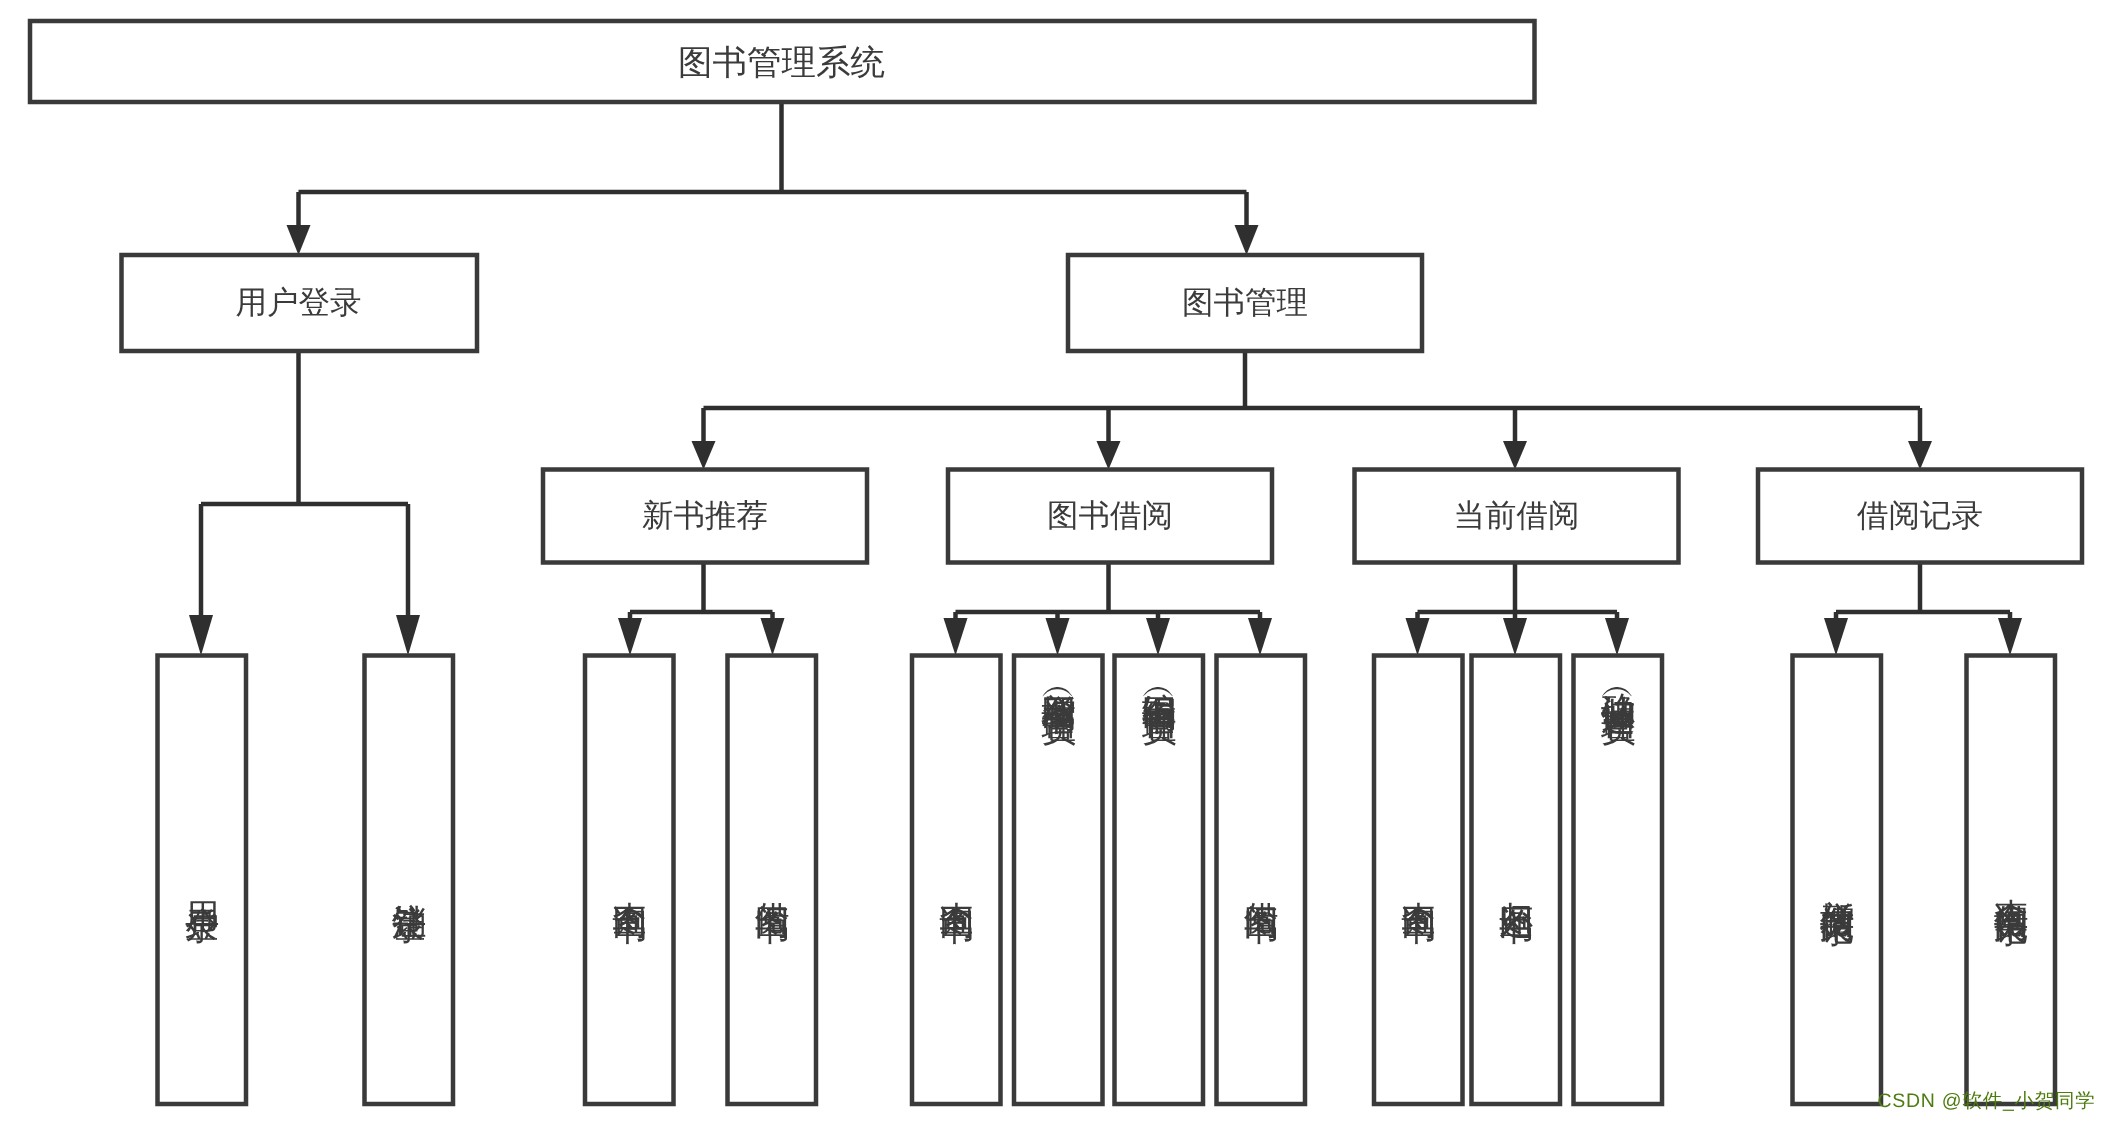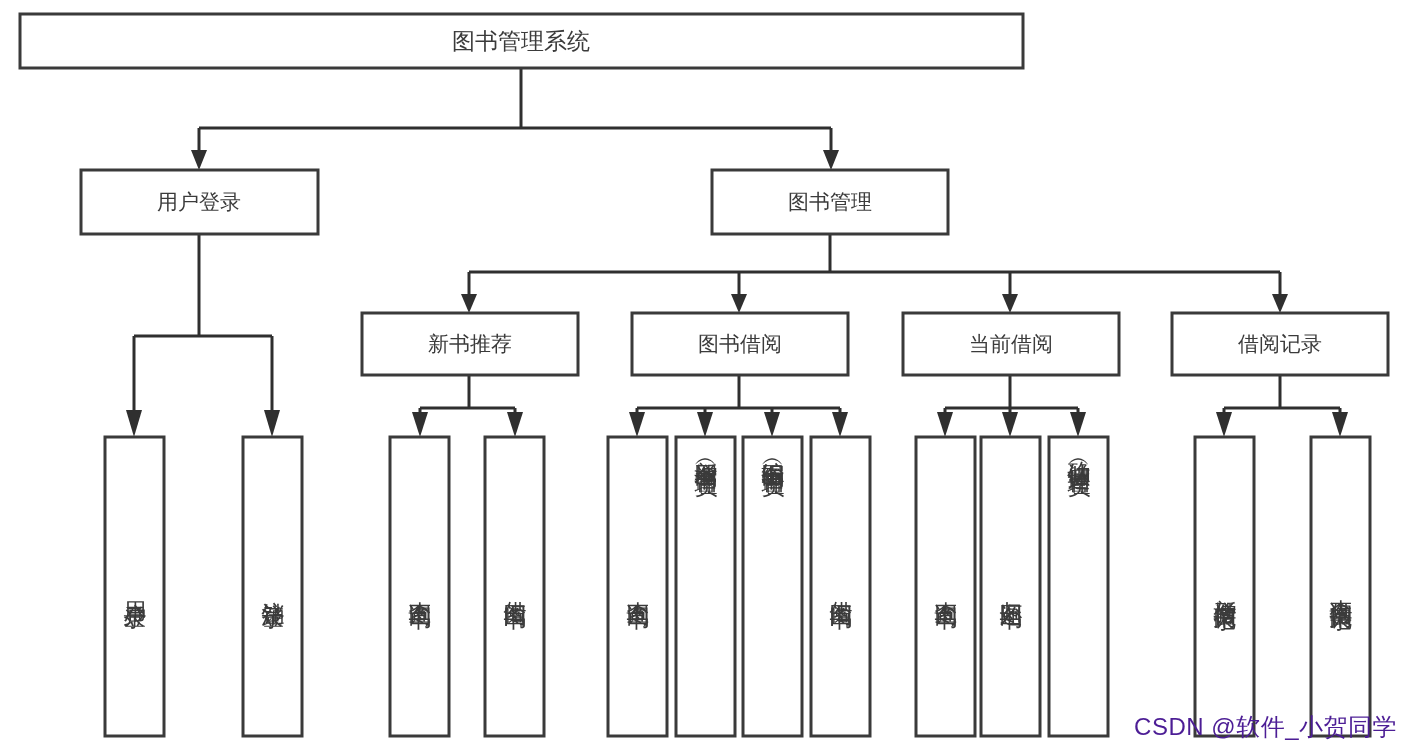--- a/index.html
+++ b/index.html
@@ -67,22 +67,22 @@
     letter-spacing: 2px;
     color: #3b3b3b;
     white-space: nowrap;
     text-align: center;
   }
   .watermark {
     position: absolute;
     right: 8px;
     bottom: 4px;
     font-family: "Liberation Sans", "DejaVu Sans", sans-serif;
-    font-size: 24px;
-    color: #4c1d95;
+    font-size: 13px;
+    color: #4d7c0f;
     letter-spacing: 0.5px;
     white-space: nowrap;
   }
 </style>
 </head>
 <body>
 
 <div id="diagram-root">
 
   <svg id="flowchart" width="1405" height="747" viewBox="0 0 1405 747">

